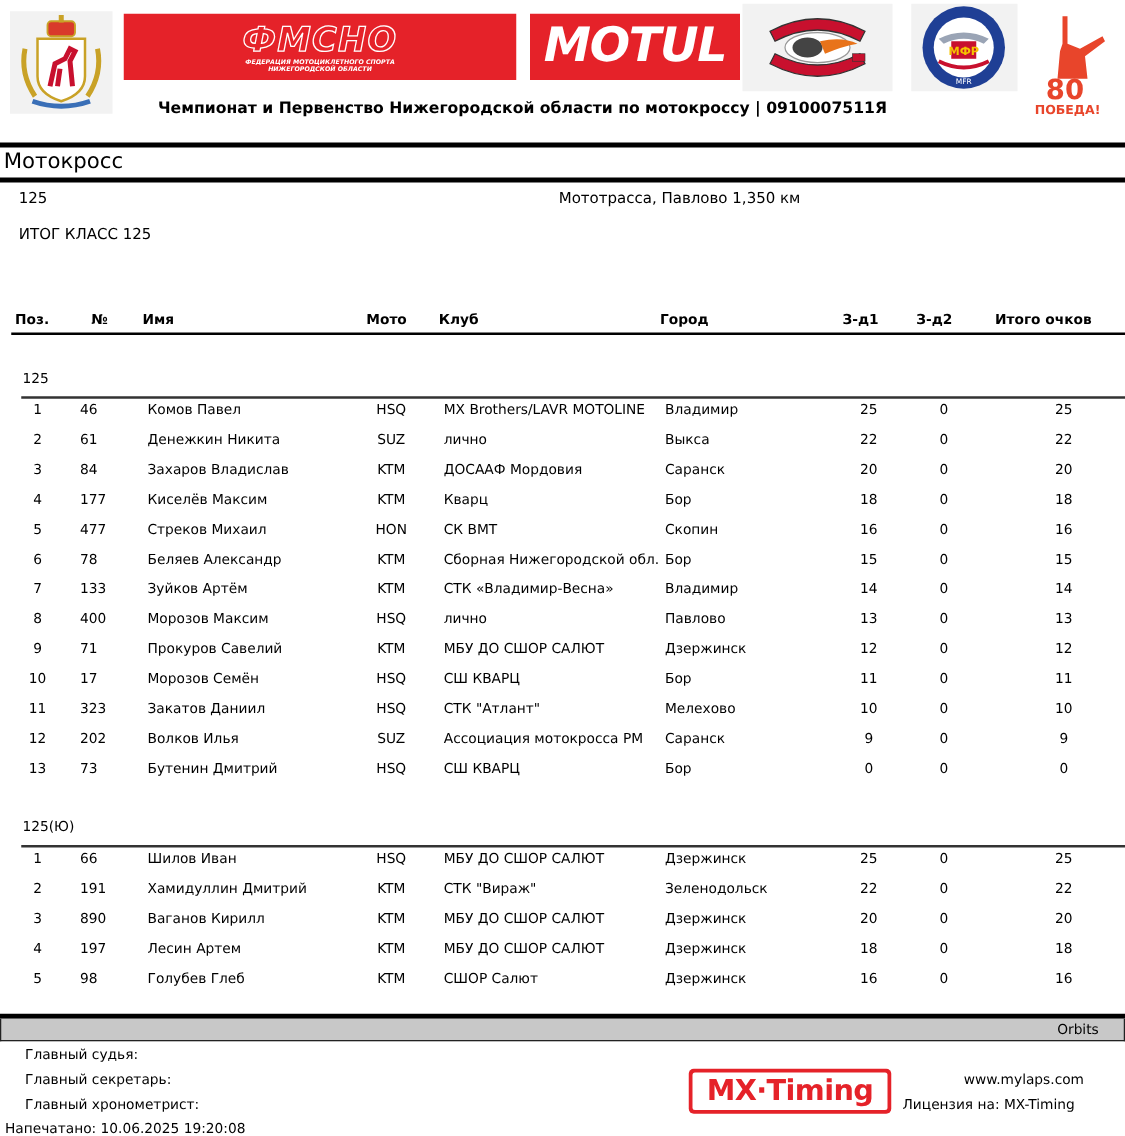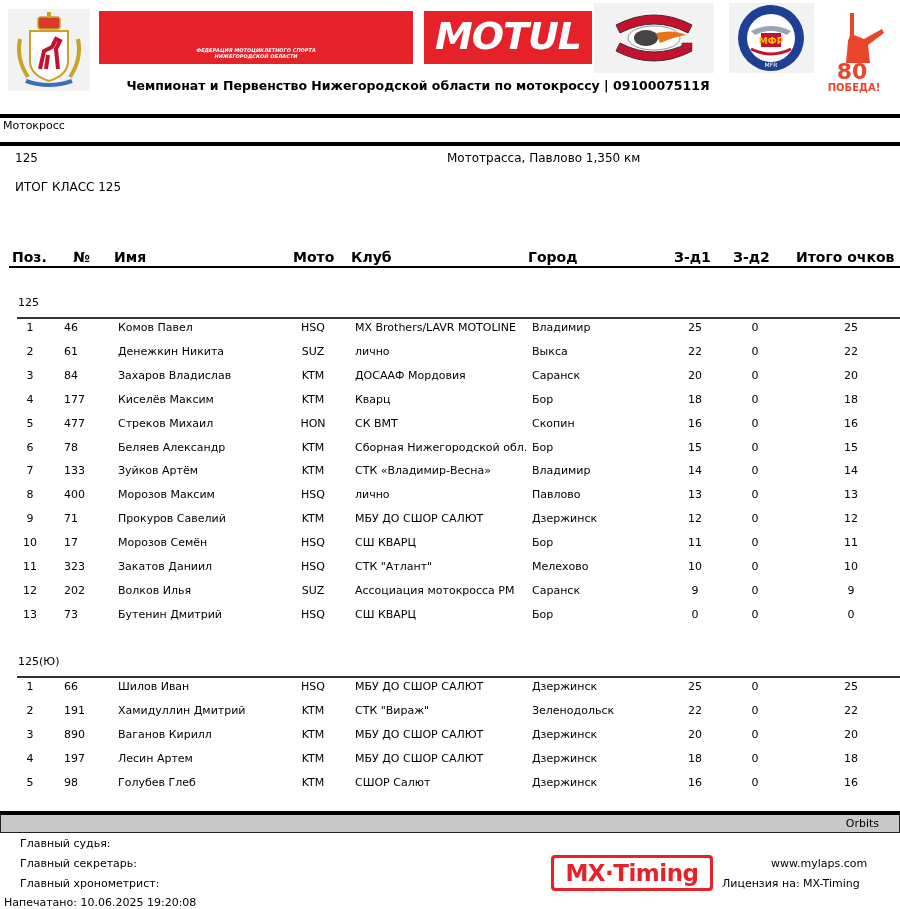--- a/index.html
+++ b/index.html
@@ -18,27 +18,27 @@
   .fmsno-title { position: absolute; left: 0; right: 0; top: 6px; text-align: center; color: #fff; font-family: "DejaVu Sans", sans-serif; font-weight: bold; font-style: italic; font-size: 27px; letter-spacing: 1px; -webkit-text-stroke: 1px #fff; color: #e52229; }
   .fmsno-sub { position: absolute; left: 0; right: 0; top: 36px; text-align: center; color: #fff; font-size: 5px; font-weight: bold; font-style: italic; line-height: 6px; }
   .motul-text { position: absolute; left: 0; right: 0; top: 3px; text-align: center; color: #fff; font-family: "DejaVu Sans", sans-serif; font-weight: bold; font-style: italic; font-size: 38px; letter-spacing: -1px; }
 
   .header-title { position: absolute; left: 0; top: 78px; width: 836px; text-align: center; font-weight: bold; font-size: 12.5px; }
 
   
   .rule { position: absolute; left: 0; width: 900px; background: #000; }
   #rule-1 { top: 114px; height: 4px; }
   #rule-2 { top: 142px; height: 4px; }
-  .sport-title { position: absolute; left: 3px; top: 119px; font-size: 11px; font-family: "DejaVu Sans", sans-serif; }
+  .sport-title { position: absolute; left: 3px; top: 119px; font-size: 17px; font-family: "DejaVu Sans", sans-serif; }
   .class-name { position: absolute; left: 15px; top: 151px; font-size: 12px; }
   .venue { position: absolute; left: 447px; top: 151px; font-size: 12px; }
   .result-title { position: absolute; left: 15px; top: 180px; font-size: 12px; }
 
   
-  .th { position: absolute; top: 249px; font-weight: bold; font-size: 14px; }
+  .th { position: absolute; top: 249px; font-weight: bold; font-size: 11px; }
   #header-rule { position: absolute; left: 9px; top: 266px; width: 891px; height: 2px; background: #000; }
 
   .group-label { position: absolute; left: 18px; font-size: 11px; }
   .group-rule { position: absolute; left: 17px; width: 883px; height: 2px; background: #333; }
 
   .row { position: absolute; left: 0; width: 900px; height: 24px; }
   .cell { position: absolute; top: 0; font-size: 11px; white-space: nowrap; }
   .c-pos  { left: 20px; width: 20px; text-align: center; }
   .c-num  { left: 64px; width: 30px; text-align: left; }
   .c-name { left: 118px; }
@@ -71,20 +71,21 @@
     <path d="M22 22 H60 V52 Q60 66 41 72 Q22 66 22 52 Z" fill="#fff" stroke="#c9a227" stroke-width="2"></path>
     <rect x="30" y="8" width="22" height="12" rx="3" fill="#d93a2b" stroke="#c9a227" stroke-width="1.5"></rect>
     <rect x="39" y="3" width="4" height="6" fill="#c9a227"></rect>
     <path d="M32 60 L36 42 L44 38 L48 30 L52 32 L48 40 L50 60 M38 60 L40 46" stroke="#c8102e" stroke-width="4" fill="none"></path>
     <path d="M12 30 Q8 50 20 68 M70 30 Q74 50 62 68" stroke="#c9a227" stroke-width="4" fill="none"></path>
     <path d="M18 72 Q41 80 64 72" stroke="#3a6fb7" stroke-width="4" fill="none"></path>
   </svg>
 </div>
 
 <div class="logo" id="logo-fmsno">
+  <div class="fmsno-title">ФМСНО</div>
   <div class="fmsno-sub">
     <div>ФЕДЕРАЦИЯ МОТОЦИКЛЕТНОГО СПОРТА</div>
     <div>НИЖЕГОРОДСКОЙ ОБЛАСТИ</div>
   </div>
 </div>
 
 <div class="logo" id="logo-motul">
   <div class="motul-text">MOTUL</div>
 </div>
 

